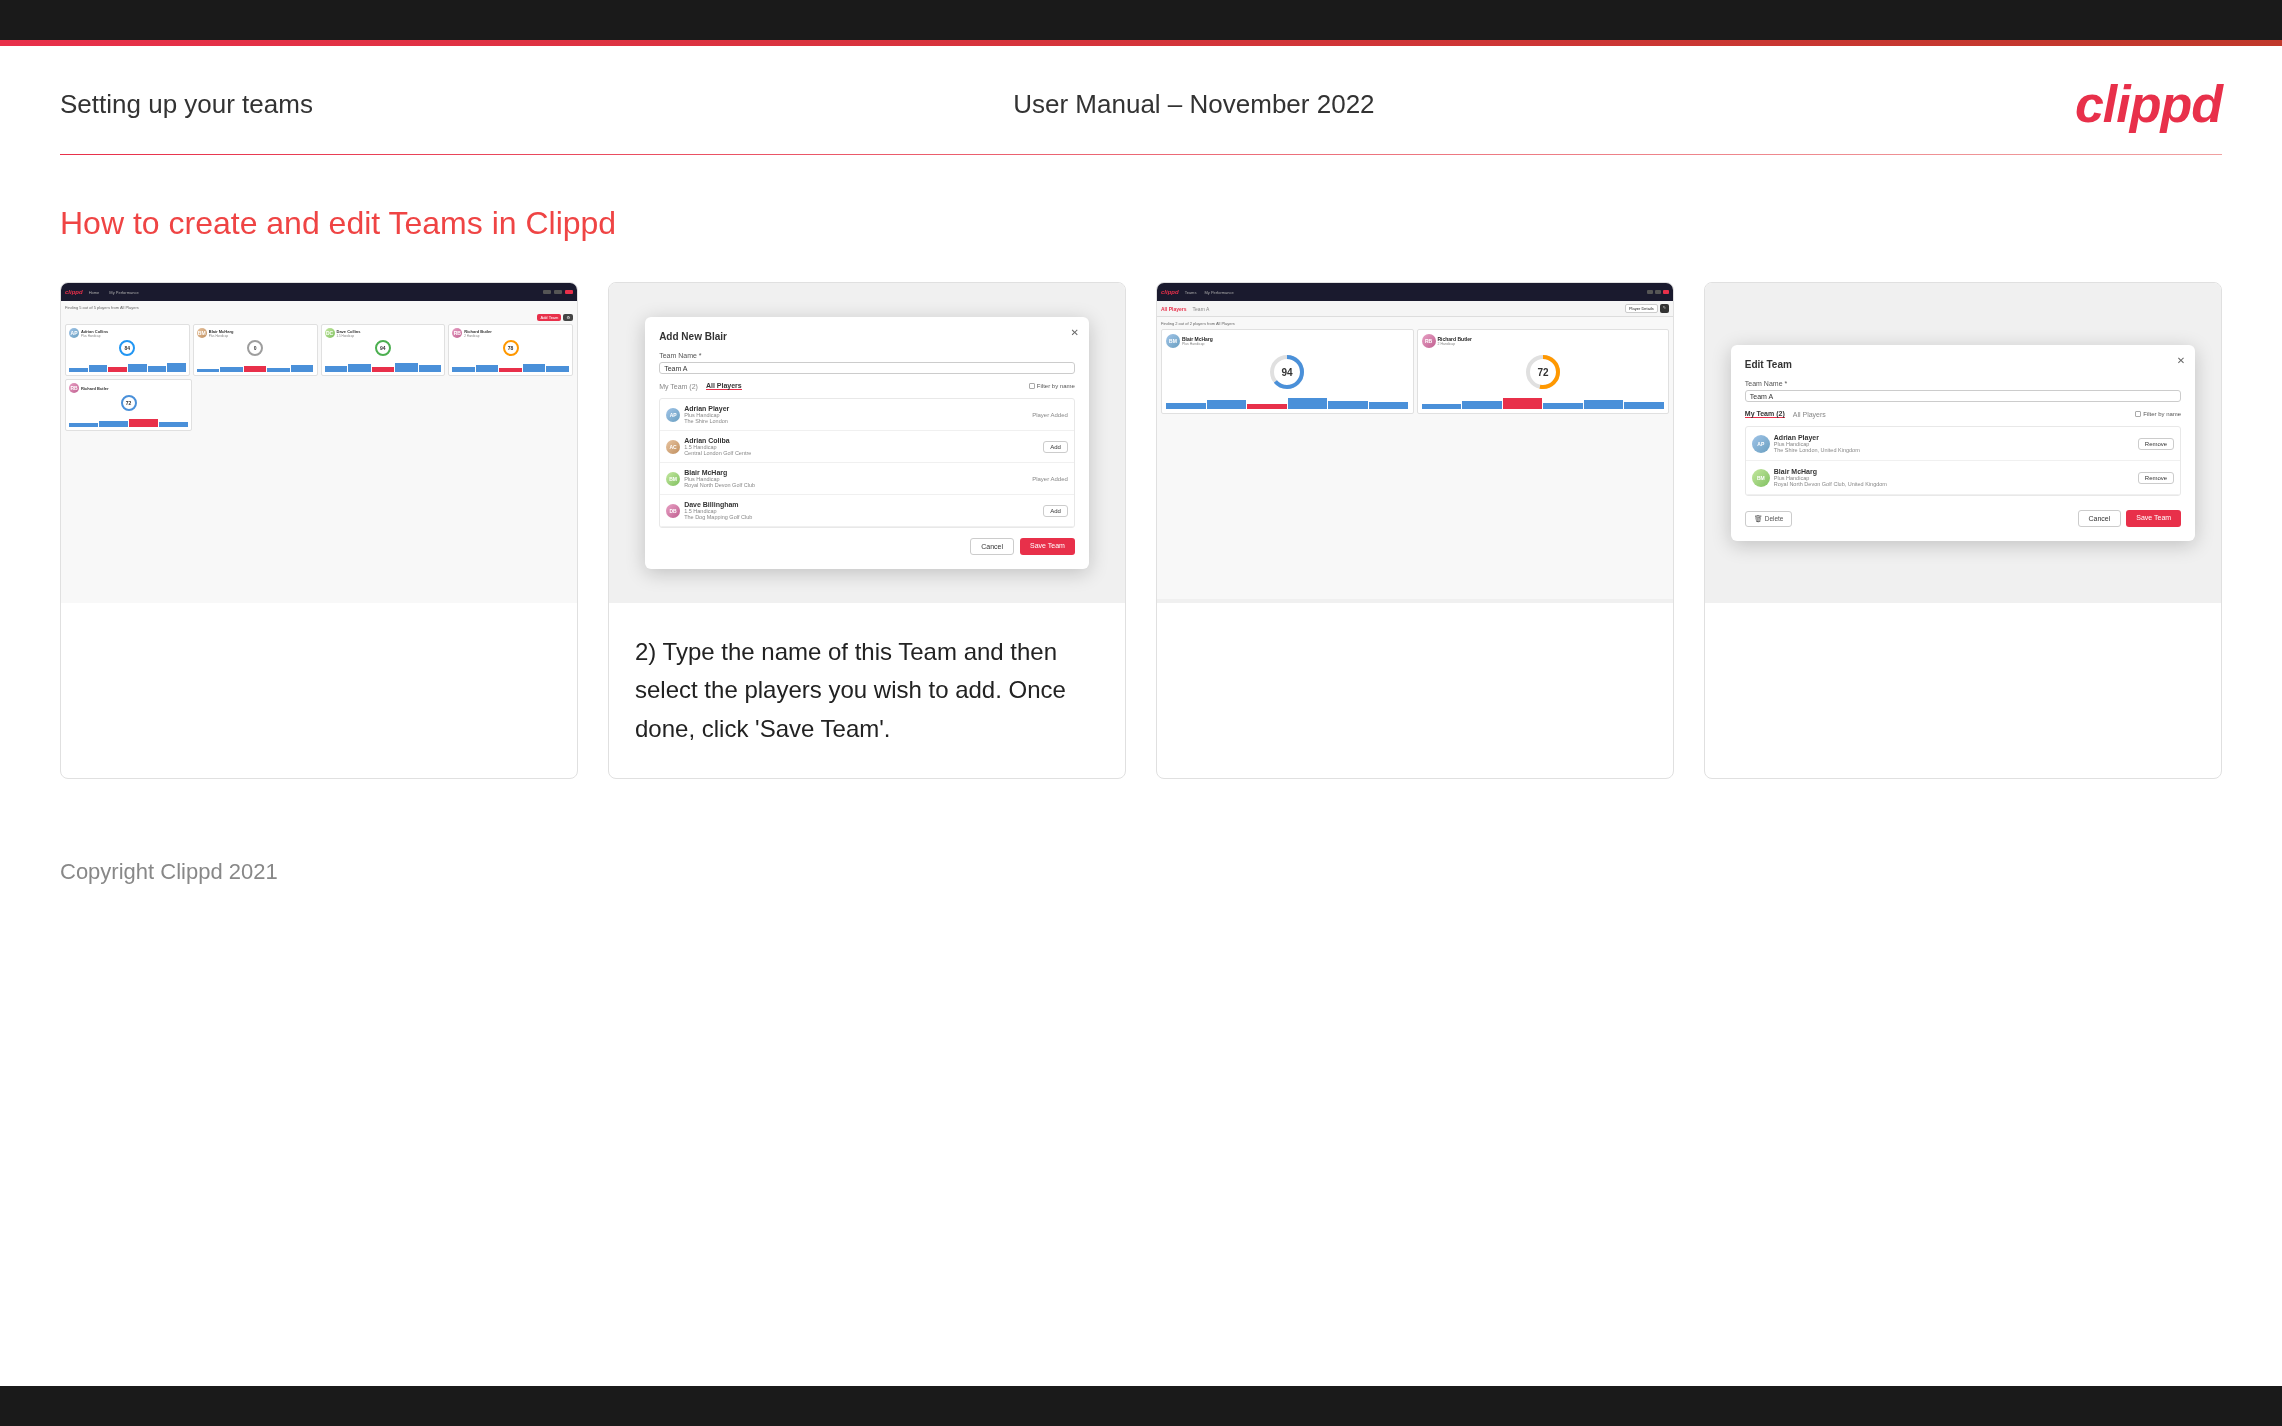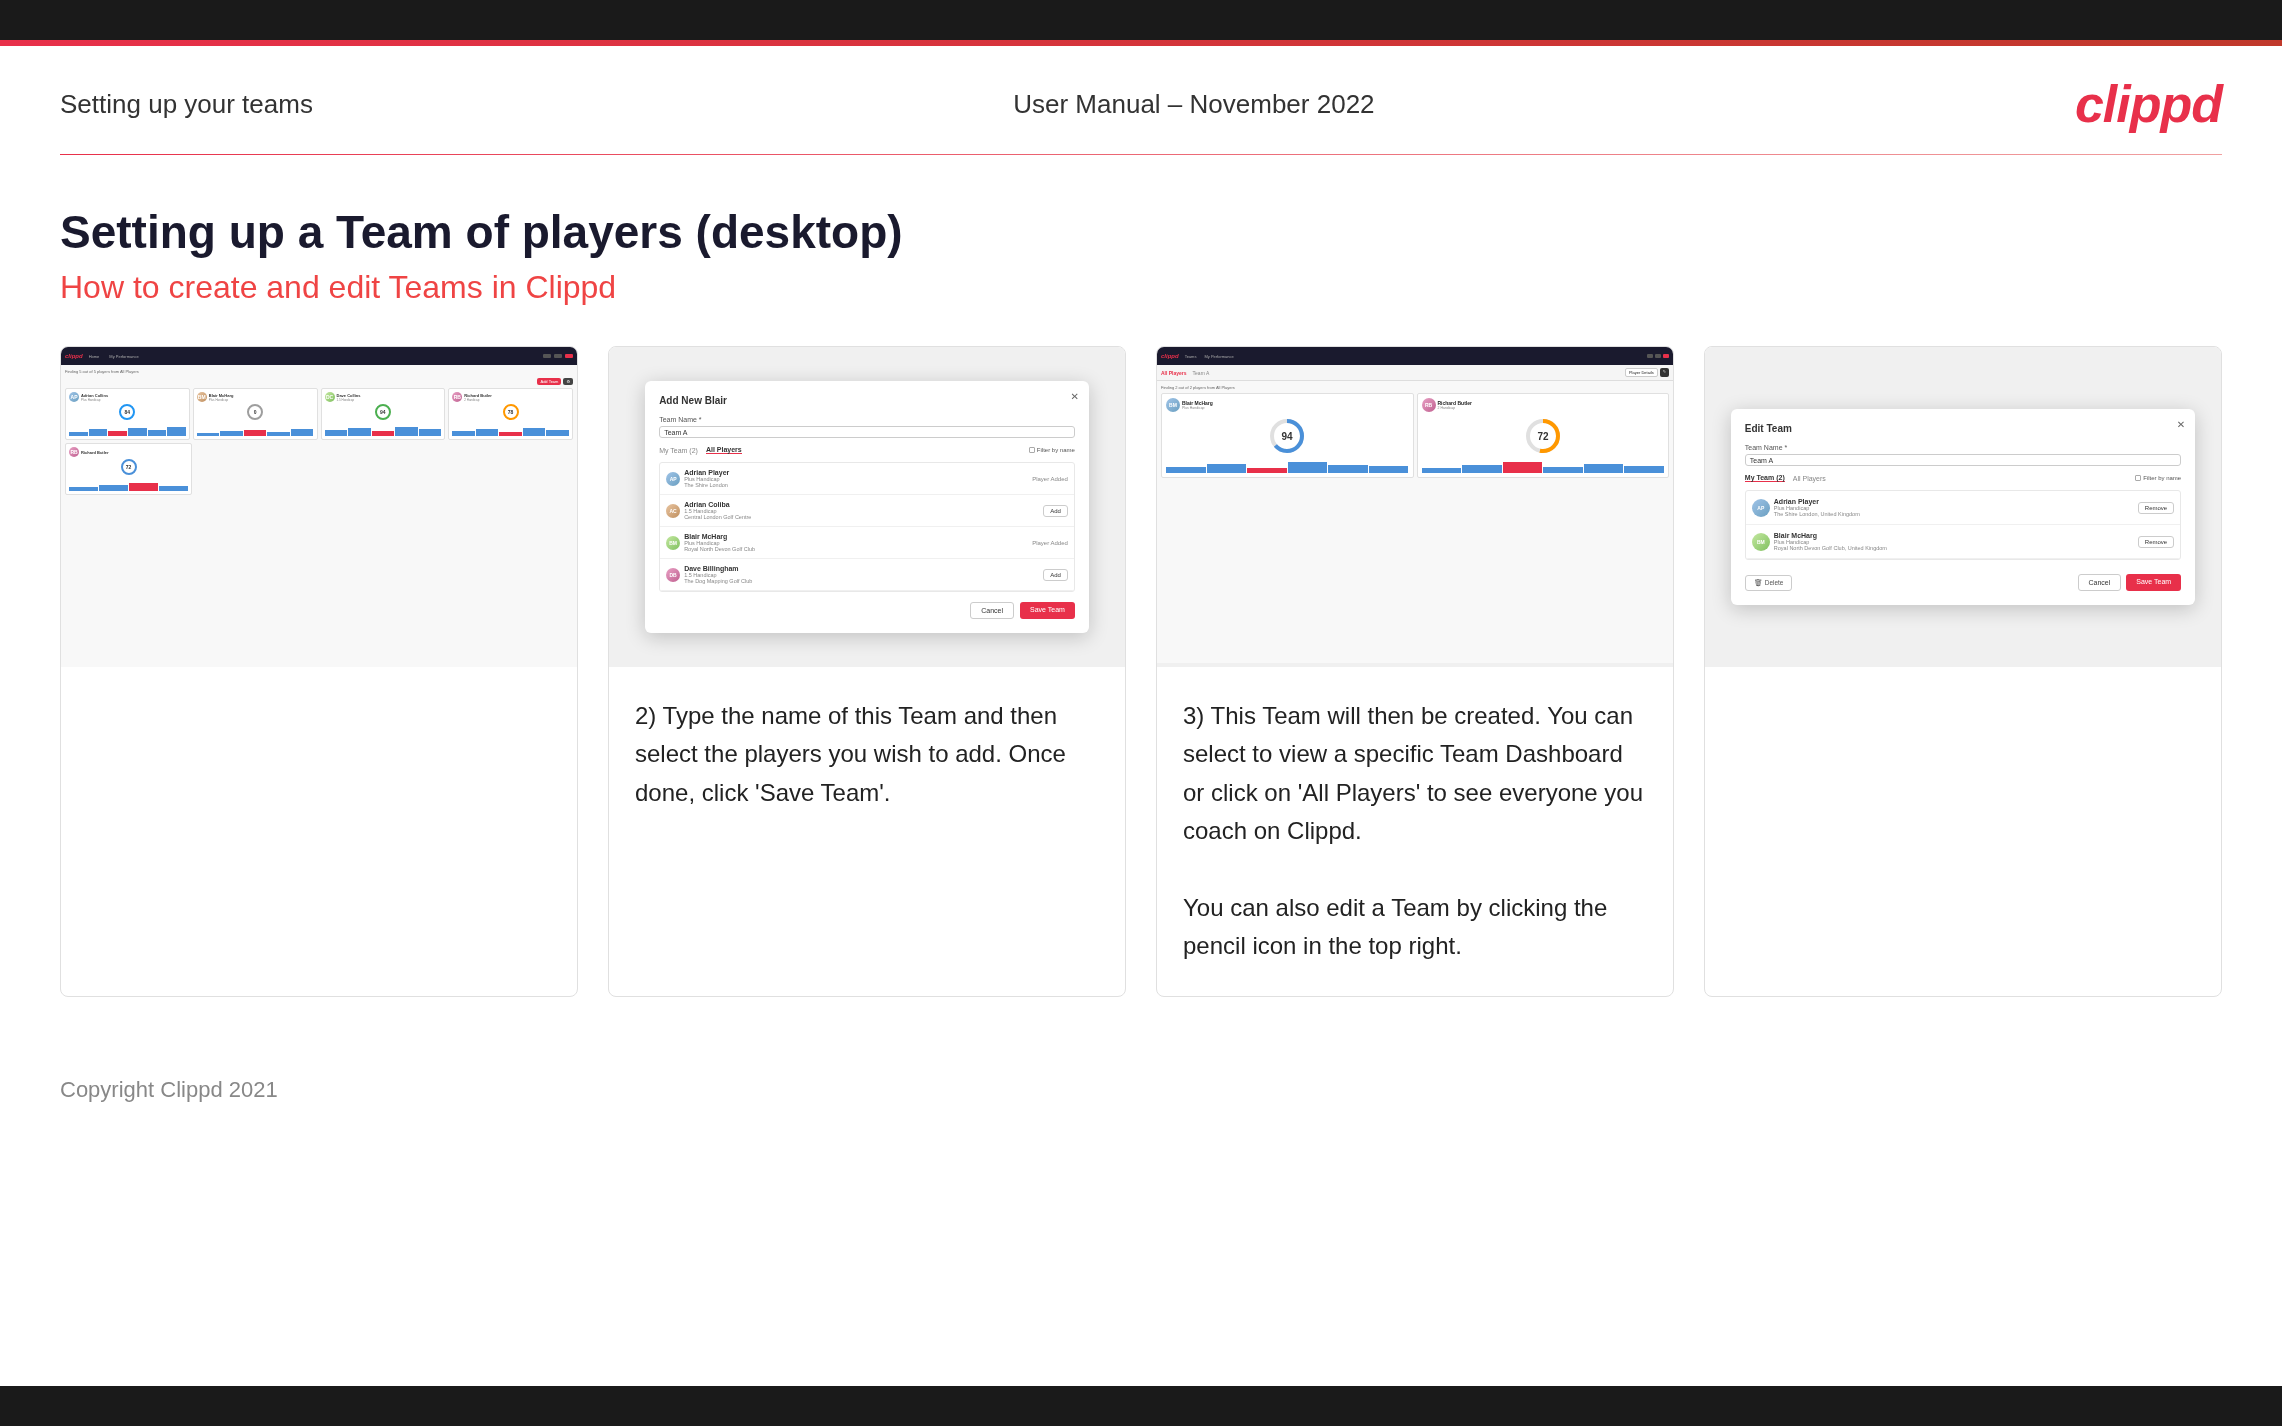--- a/index.html
+++ b/index.html
@@ -508,21 +508,20 @@
 
 <div class="header">
   <div class="header-left">Setting up your teams</div>
   <div class="header-center">User Manual – November 2022</div>
   <div class="logo">clippd</div>
 </div>
 
 <div class="divider"></div>
 
 <div class="page-title-section">
-  <div class="page-title">Setting up a Team of players (desktop)</div>
   <div class="page-subtitle">How to create and edit Teams in Clippd</div>
 </div>
 
 <div class="cards-grid">
 
   <div class="card">
     <div class="card-screenshot">
       <div class="mockup-dashboard" style="width:100%;height:100%;">
 
         <div class="mockup-nav">
@@ -811,25 +810,20 @@
                 <div style="flex:1;background:#e8304a;height:11px;"></div>
                 <div style="flex:1;background:#4a90d9;height:6px;"></div>
                 <div style="flex:1;background:#4a90d9;height:9px;"></div>
                 <div style="flex:1;background:#4a90d9;height:7px;"></div>
               </div>
             </div>
           </div>
         </div>
       </div>
     </div>
-    <div class="card-text">
-      <p>3) This Team will then be created. You can select to view a specific Team Dashboard or click on 'All Players' to see everyone you coach on Clippd.</p>
-      <br>
-      <p>You can also edit a Team by clicking the pencil icon in the top right.</p>
-    </div>
   </div>
 
   <div class="card">
     <div class="card-screenshot" style="background:#f0f0f0;">
       <div class="mockup-edit-dialog">
         <div class="mockup-dialog-title">Edit Team</div>
         <div class="mockup-dialog-close">✕</div>
 
         <div class="mockup-label">Team Name *</div>
         <div class="mockup-input">Team A</div>

